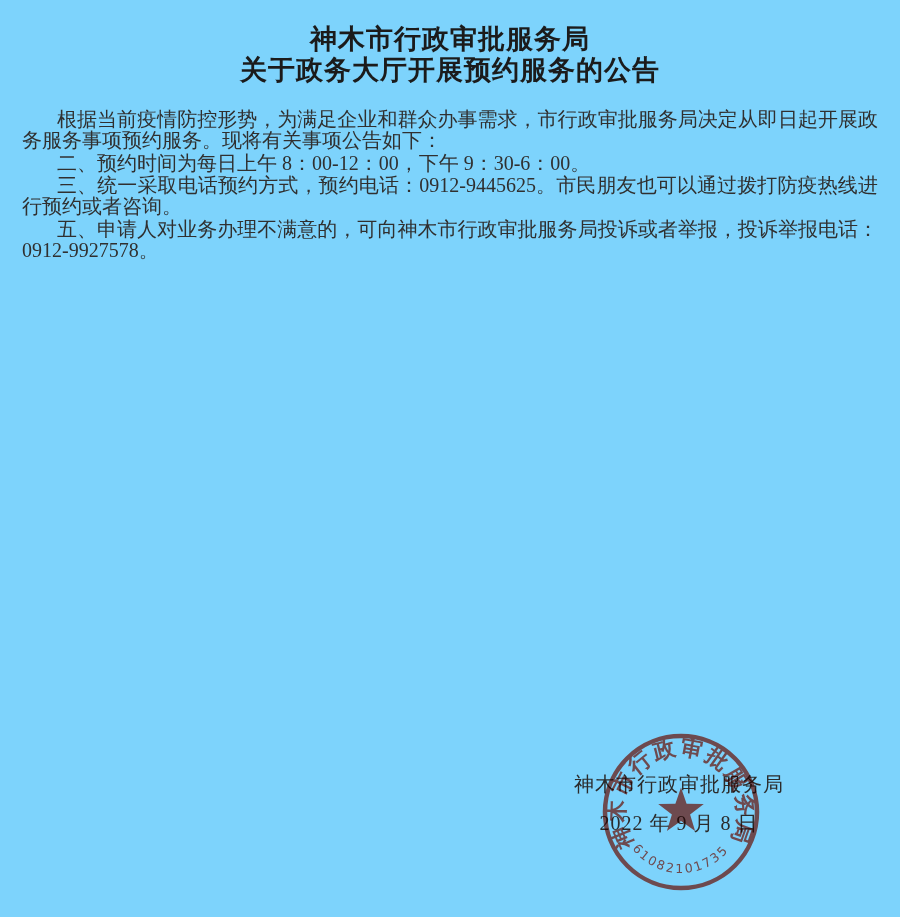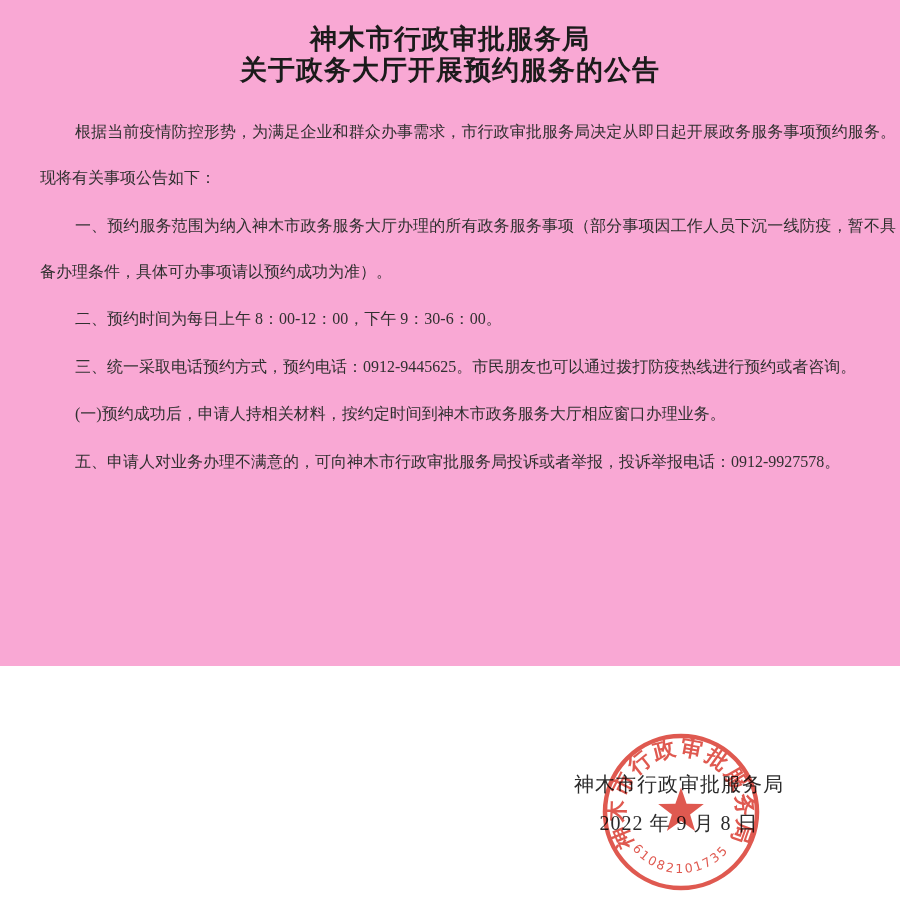--- a/index.html
+++ b/index.html
@@ -6,44 +6,44 @@
     margin: 0;
     padding: 0;
     width: 900px;
     height: 917px;
     background: #ffffff;
     overflow: hidden;
   }
   .page {
     position: relative;
     width: 900px;
-    height: 666px;
-    background: #f9a8d4;
+    height: 917px;
+    background: #7dd3fc;
     font-family: "Liberation Serif", "DejaVu Serif", serif;
     color: #2e2e2e;
   }
   .doc-title {
     position: absolute;
     top: 24px;
     left: 0;
     right: 0;
     text-align: center;
     font-size: 27px;
     font-weight: bold;
     line-height: 31px;
     color: #1b1b1b;
     letter-spacing: 1px;
   }
   .doc-body {
     position: absolute;
     top: 109px;
-    left: 40px;
+    left: 22px;
     width: 856px;
-    font-size: 16px;
-    line-height: 46px;
+    font-size: 20px;
+    line-height: 21px;
     text-align: justify;
     text-justify: inter-ideograph;
     color: #303030;
   }
   .doc-body p {
     margin: 0 0 1.5px 0;
     text-indent: 35px;
   }
   .signature-block {
     position: absolute;
@@ -93,24 +93,22 @@
 
 <div class="page">
 
   <div class="doc-title">
     <div>神木市行政审批服务局</div>
     <div>关于政务大厅开展预约服务的公告</div>
   </div>
 
   <div class="doc-body">
     <p>根据当前疫情防控形势，为满足企业和群众办事需求，市行政审批服务局决定从即日起开展政务服务事项预约服务。现将有关事项公告如下：</p>
-    <p>一、预约服务范围为纳入神木市政务服务大厅办理的所有政务服务事项（部分事项因工作人员下沉一线防疫，暂不具备办理条件，具体可办事项请以预约成功为准）。</p>
     <p>二、预约时间为每日上午 8：00-12：00，下午 9：30-6：00。</p>
     <p>三、统一采取电话预约方式，预约电话：0912-9445625。市民朋友也可以通过拨打防疫热线进行预约或者咨询。</p>
-    <p>(一)预约成功后，申请人持相关材料，按约定时间到神木市政务服务大厅相应窗口办理业务。</p>
     <p>五、申请人对业务办理不满意的，可向神木市行政审批服务局投诉或者举报，投诉举报电话：0912-9927578。</p>
   </div>
 
   <div class="signature-block">
     <div class="sig-name">神木市行政审批服务局</div>
     <div class="sig-date">2022 年 9 月 8 日</div>
   </div>
 
   <div class="seal">
     <svg viewBox="0 0 200 200" xmlns="http://www.w3.org/2000/svg">

